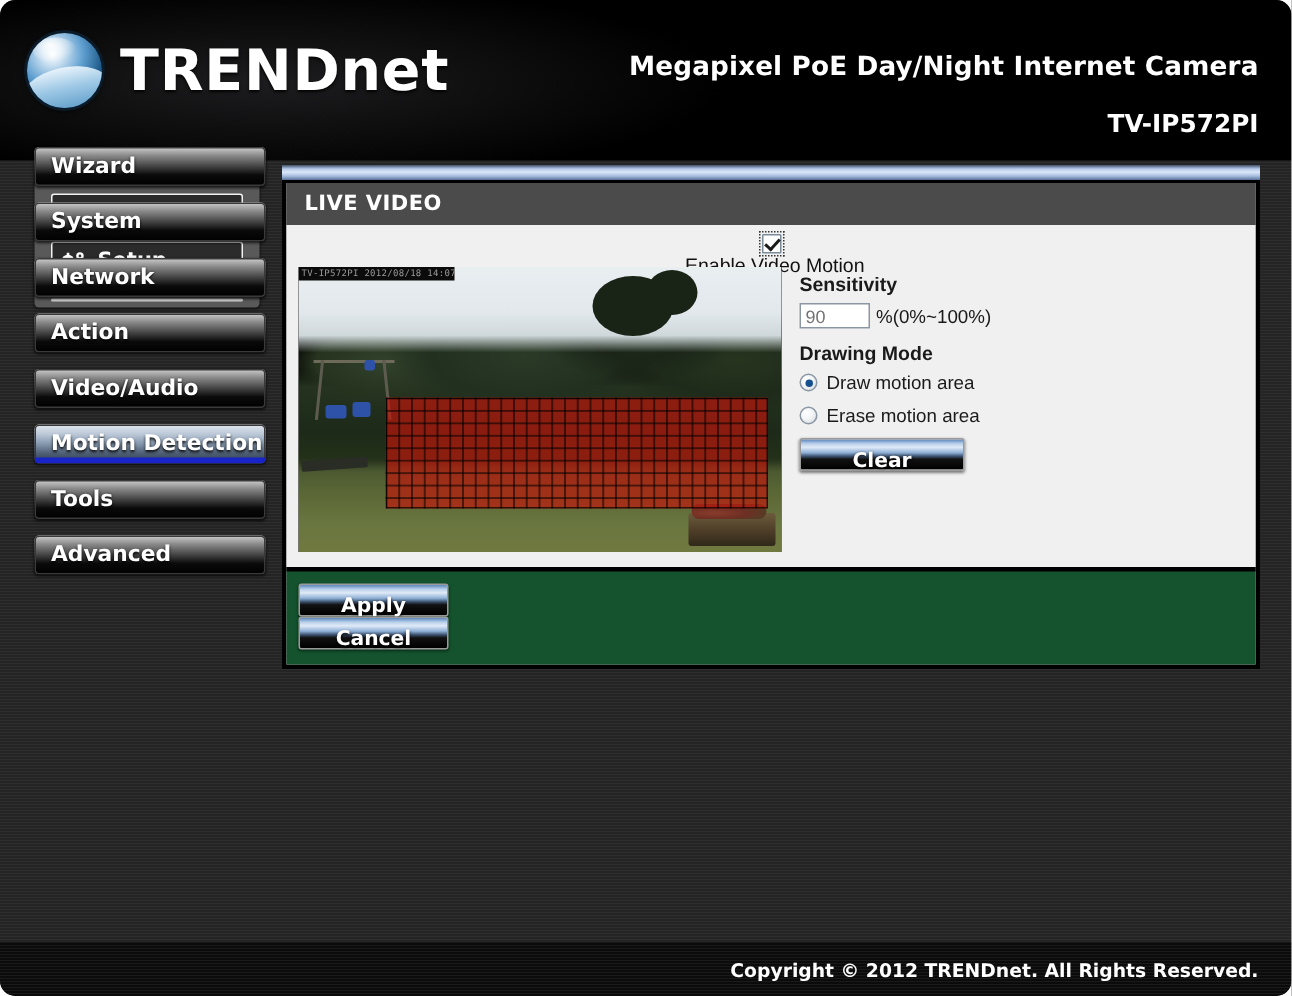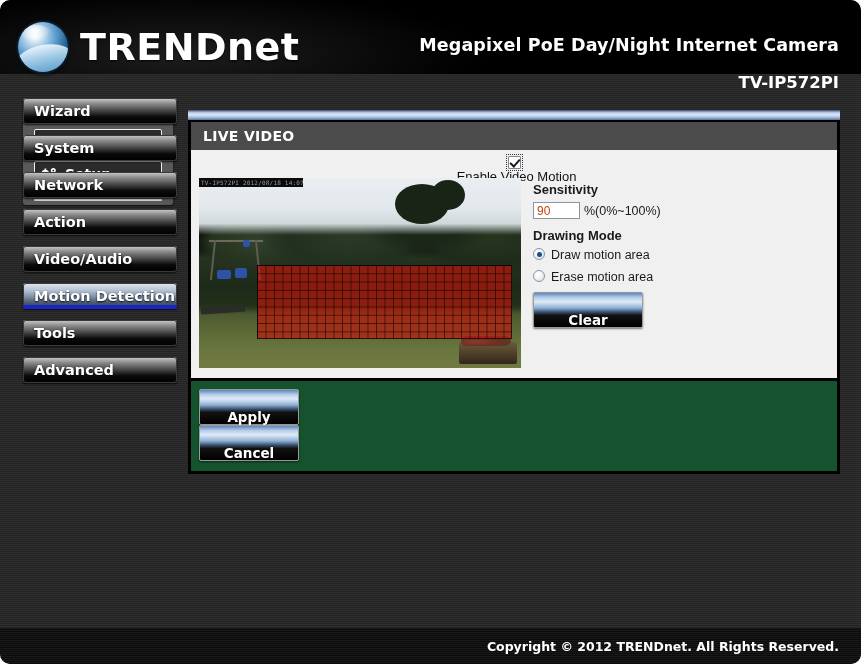--- a/index.html
+++ b/index.html
@@ -26,21 +26,21 @@
     );
     border-radius: 10px;
     overflow: hidden;
   }
 
   
   #header {
     position: absolute;
     left: 0; top: 0;
     width: 861px;
-    height: 74px;
+    height: 107px;
     background: #000;
     background-image:
       radial-gradient(ellipse 420px 90px at 180px 55px, #1d1d1f 0%, #000 72%),
       repeating-linear-gradient(to bottom, #181818 0px,#181818 1px,#0c0c0c 1px,#0c0c0c 2px);
     border-radius: 10px 10px 0 0;
   }
   #logo-wrap {
     position: absolute;
     left: 18px; top: 22px;
     display: flex;
@@ -382,32 +382,33 @@
     display: flex;
     align-items: center;
     margin-bottom: 9px;
   }
   #sens-input {
     width: 47px;
     height: 17px;
     border: 1px solid #8b96a3;
     background: #ffffff;
     font-size: 12px;
-    color: #c2410c;
+    color: #737373;
     padding: 0 3px;
     font-family: "Liberation Sans", sans-serif;
     box-sizing: border-box;
   }
   .sens-suffix {
     margin-left: 4px;
     font-size: 12.5px;
     color: #1a1a1a;
   }
   .radio-row {
     display: flex;
+    align-items: center;
     margin-bottom: 8px;
     cursor: pointer;
   }
   .radio {
     width: 12px; height: 12px;
     border-radius: 50%;
     background: radial-gradient(circle at 36% 32%, #ffffff 0%, #f2f4f6 45%, #cfd6dd 100%);
     border: 1px solid #8b96a3;
     position: relative;
     flex: 0 0 auto;
@@ -431,21 +432,21 @@
     display: block;
     border: 1px solid #9a9a9a;
     border-radius: 2px;
     background: linear-gradient(to bottom, #5d86bd 0%, #b9d0ea 14%, #dfeaf7 26%, #8fb0d6 44%, #3b516e 56%, #111111 66%, #000000 100%);
     color: #ffffff;
     font-size: 13.5px;
     font-weight: bold;
     font-family: "DejaVu Sans", sans-serif;
     text-shadow: 0 1px 2px rgba(0,0,0,.95);
     cursor: pointer;
-    padding: 17px;
+    padding: 4px;
     line-height: 21px;
     height: 22px;
     text-align: center;
     box-shadow: 0 1px 2px rgba(0,0,0,.5);
   }
   #clear-btn { width: 110px; margin-top: 2px; }
 
   #panel-footer {
     background: #14532d;
     border-top: 3px solid #000;

